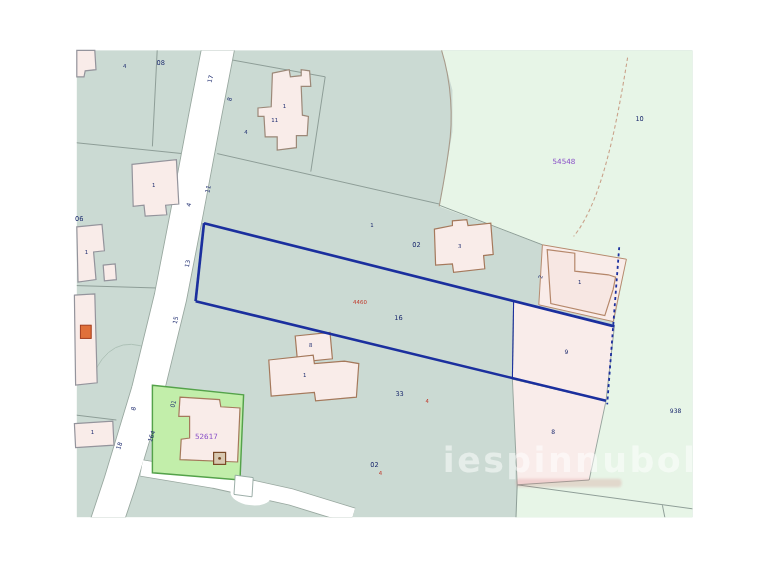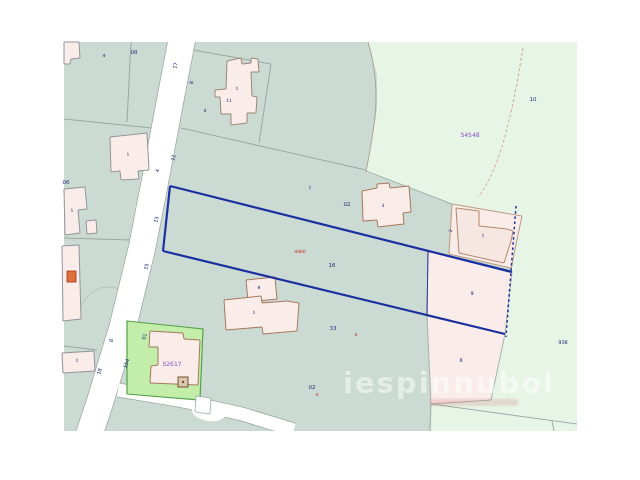--- a/index.html
+++ b/index.html
@@ -3,21 +3,21 @@
 <meta charset="utf-8">
 <style>
   html,body{margin:0;padding:0;background:#ffffff;}
   .stage{position:relative;width:640px;height:480px;background:#ffffff;overflow:hidden;
          font-family:"DejaVu Sans", sans-serif;}
   .stage svg{position:absolute;left:0;top:0;}
   .lbl{font-family:"DejaVu Sans", sans-serif;font-size:5px;text-anchor:middle;}
   .navy{fill:#1c2a6e;}
   .purple{fill:#8a50c8;}
   .red{fill:#c03224;}
-  .watermark{position:absolute;left:343px;top:366px;width:220px;
+  .watermark{position:absolute;left:369px;top:366px;width:220px;
              font-size:29px;font-weight:bold;letter-spacing:2px;
              color:rgba(255,255,255,0.5);white-space:nowrap;pointer-events:none;}
   .watermark-sub{position:absolute;left:430px;top:399px;width:88px;height:7px;
              background:rgba(205,100,100,0.20);border-radius:3px;filter:blur(1px);}
 </style>
 </head>
 <body>
 
 <div class="stage">
 <svg width="640" height="480" viewBox="0 0 640 480">

